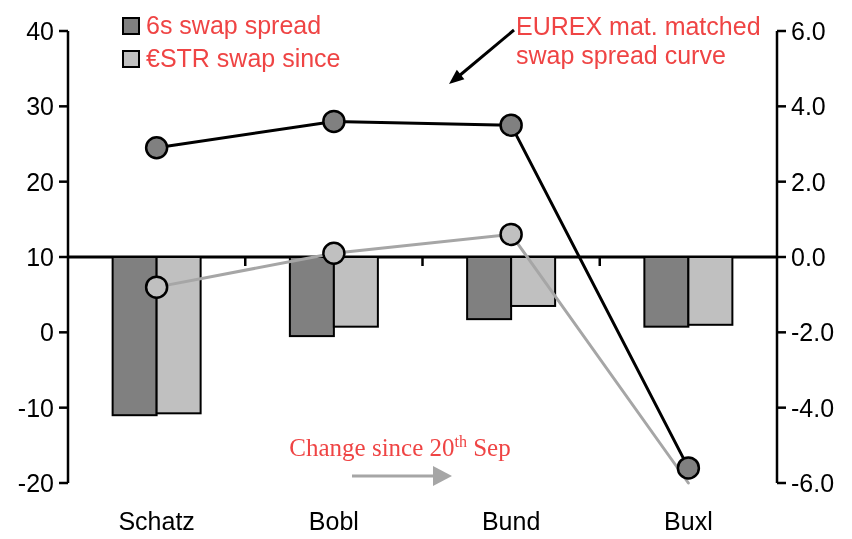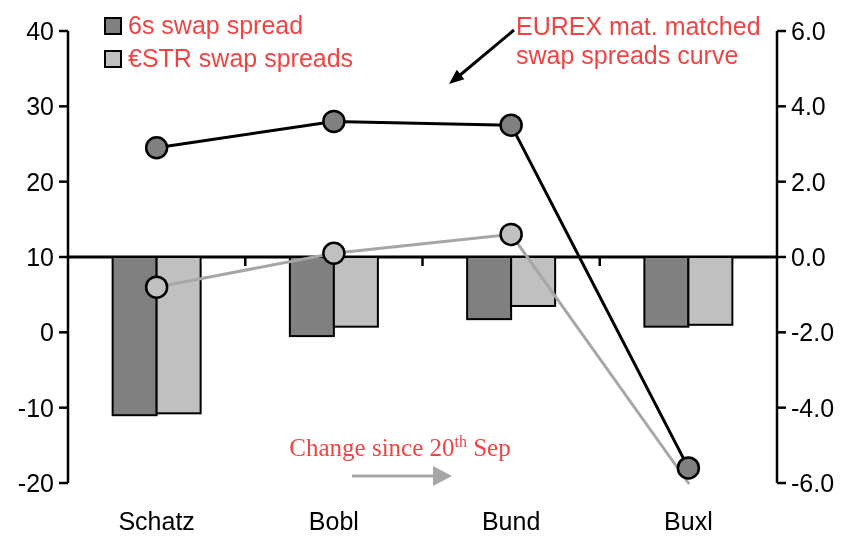--- a/index.html
+++ b/index.html
@@ -3,21 +3,21 @@
 <meta charset="utf-8">
 <style>
   html,body{margin:0;padding:0;background:#fff;}
   .stage{
     position:relative;width:852px;height:539px;background:#fff;overflow:hidden;
     font-family:"Liberation Sans",sans-serif;color:#ef4444;
   }
   .stage svg{display:block;position:absolute;left:0;top:0;}
   svg text{font-family:"Liberation Sans",sans-serif;fill:#000;}
   .overlay{pointer-events:none;}
-  .legend{position:absolute;left:104px;top:9px;}
+  .legend{position:absolute;left:122px;top:9px;}
   .legend-item{display:flex;align-items:center;height:33px;}
   .swatch{width:14px;height:14px;border:2.5px solid #000;margin-right:6px;flex:0 0 auto;}
   .legend-label{font-size:25px;white-space:nowrap;}
   .callout{position:absolute;left:516px;top:12px;font-size:25px;line-height:29px;white-space:nowrap;}
   .change-note{position:absolute;left:200px;top:434px;width:400px;text-align:center;font-size:25px;white-space:nowrap;font-family:Liberation Serif, serif;}
   .change-note sup{font-size:16px;position:relative;top:-9px;vertical-align:baseline;}
 </style>
 </head>
 <body>
 
@@ -92,24 +92,24 @@
     </g>
   </svg>
 
   <div class="legend">
     <div class="legend-item">
       <span class="swatch" style="background: rgb(128, 128, 128);"></span>
       <span class="legend-label">6s swap spread</span>
     </div>
     <div class="legend-item">
       <span class="swatch" style="background: rgb(192, 192, 192);"></span>
-      <span class="legend-label">€STR swap spreads</span>
+      <span class="legend-label">€STR swap since</span>
     </div>
   </div>
 
   <div class="callout">
     <div>EUREX mat. matched</div>
-    <div>swap spreads curve</div>
+    <div>swap spread curve</div>
   </div>
 
   <div class="change-note"><span>Change since 20</span><sup>th</sup><span> Sep</span></div>
 
 </div>
 
 </body></html>

